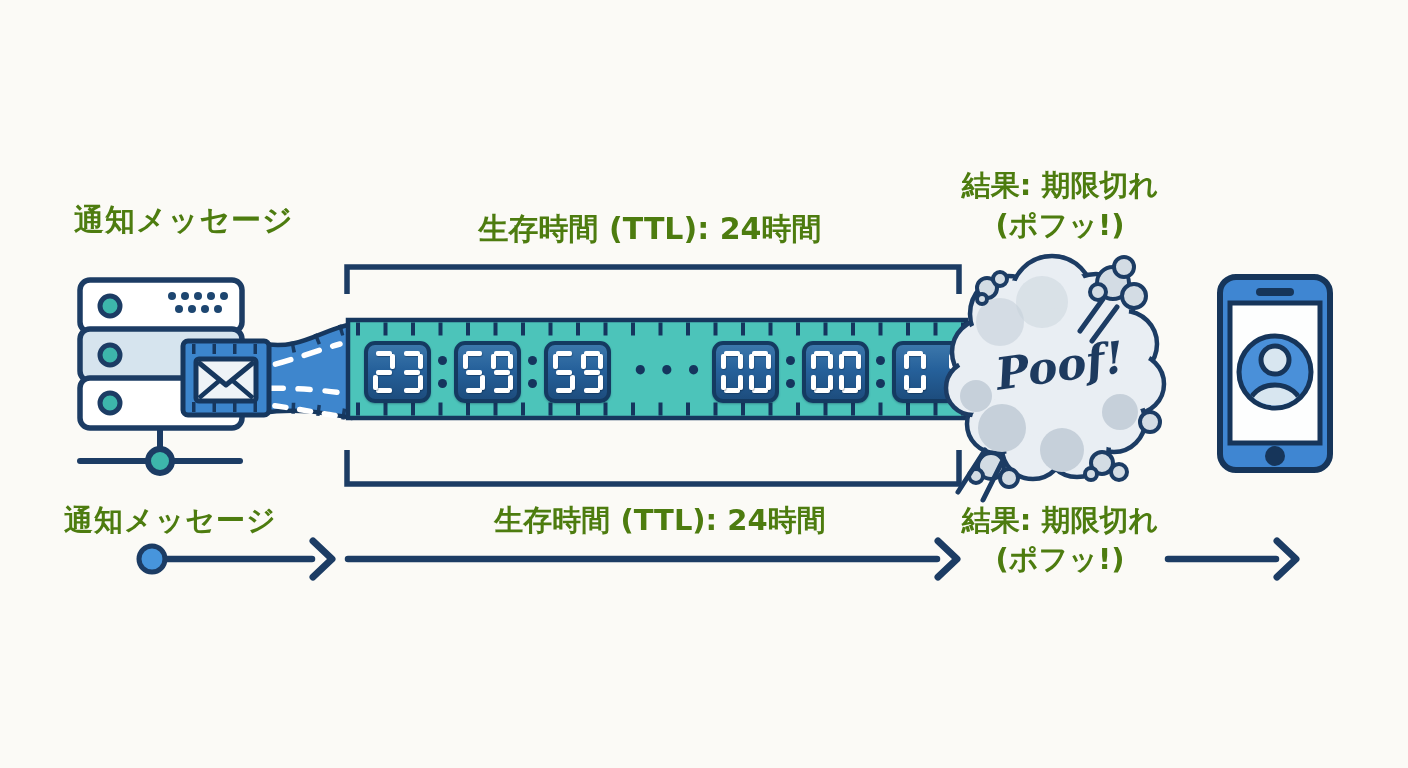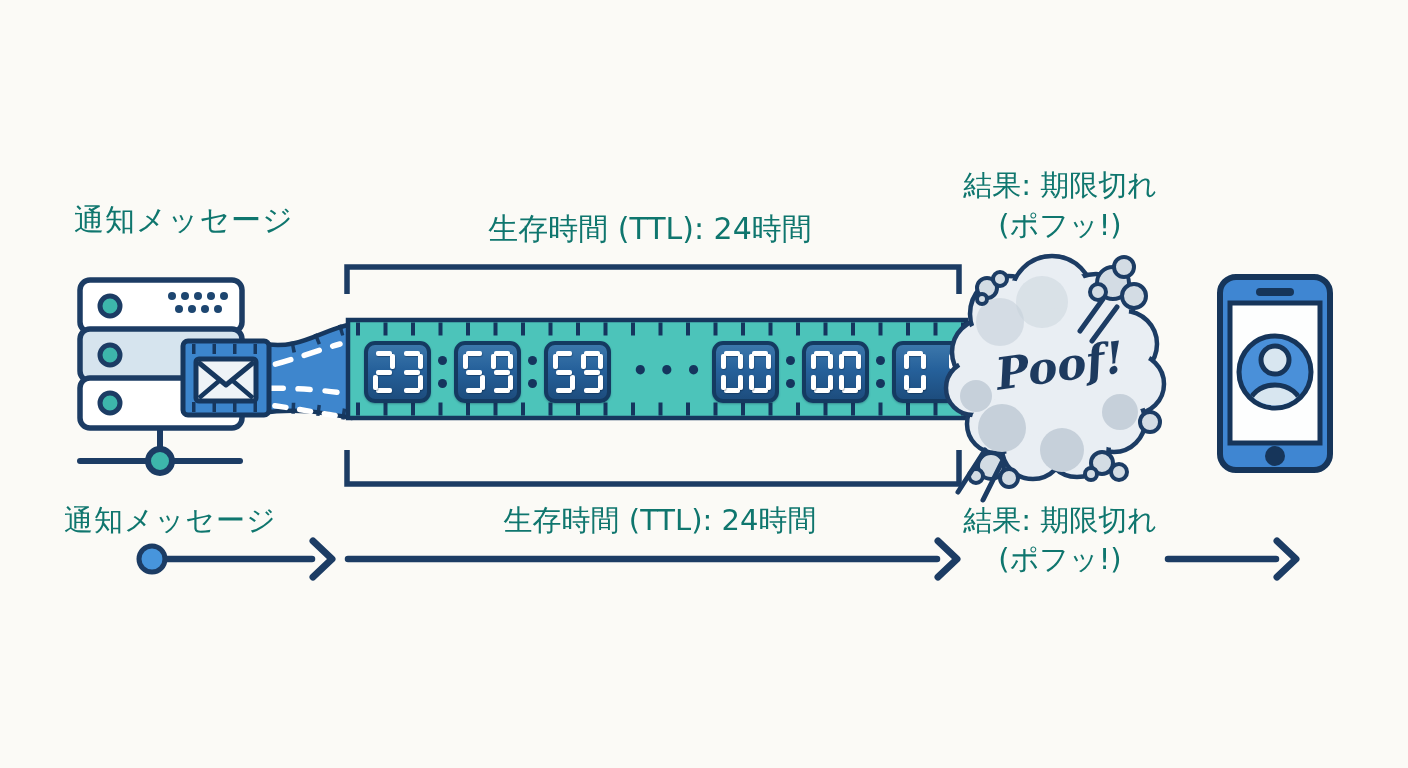--- a/index.html
+++ b/index.html
@@ -2,21 +2,21 @@
 <html><head>
 <meta charset="utf-8">
 <style>
   html,body{margin:0;padding:0;}
   body{background:#e8e8e4;font-family:"DejaVu Sans", sans-serif;}
   #canvas{position:relative;width:1408px;height:768px;background:#fbfaf6;overflow:hidden;margin:0 auto;}
   #canvas svg{position:absolute;left:0;top:0;pointer-events:none;}
   #layer-art{z-index:1;}
   #layer-cloud{z-index:3;}
 
-  .lbl{position:absolute;color:#0f766e;font-weight:400;z-index:2;white-space:nowrap;}
+  .lbl{position:absolute;color:#4d7c0f;font-weight:700;z-index:2;white-space:nowrap;}
   .lbl-source-top{left:74px;top:200px;font-size:30px;letter-spacing:1px;}
   .lbl-ttl-top{left:350px;top:209px;width:600px;text-align:center;font-size:30px;}
   .lbl-result-top{left:930px;top:165px;width:260px;text-align:center;font-size:29px;line-height:40px;}
   .lbl-source-bottom{left:64px;top:501px;font-size:29px;letter-spacing:1px;}
   .lbl-ttl-bottom{left:400px;top:501px;width:520px;text-align:center;font-size:29px;}
   .lbl-result-bottom{left:950px;top:501px;width:220px;text-align:center;font-size:29px;line-height:39px;}
 
   .poof-text{position:absolute;left:986px;top:340px;width:148px;text-align:center;z-index:4;
     font-family:"DejaVu Serif", serif;font-style:italic;font-weight:700;font-size:44px;color:#1d3a5f;
     transform:rotate(-8deg);}

